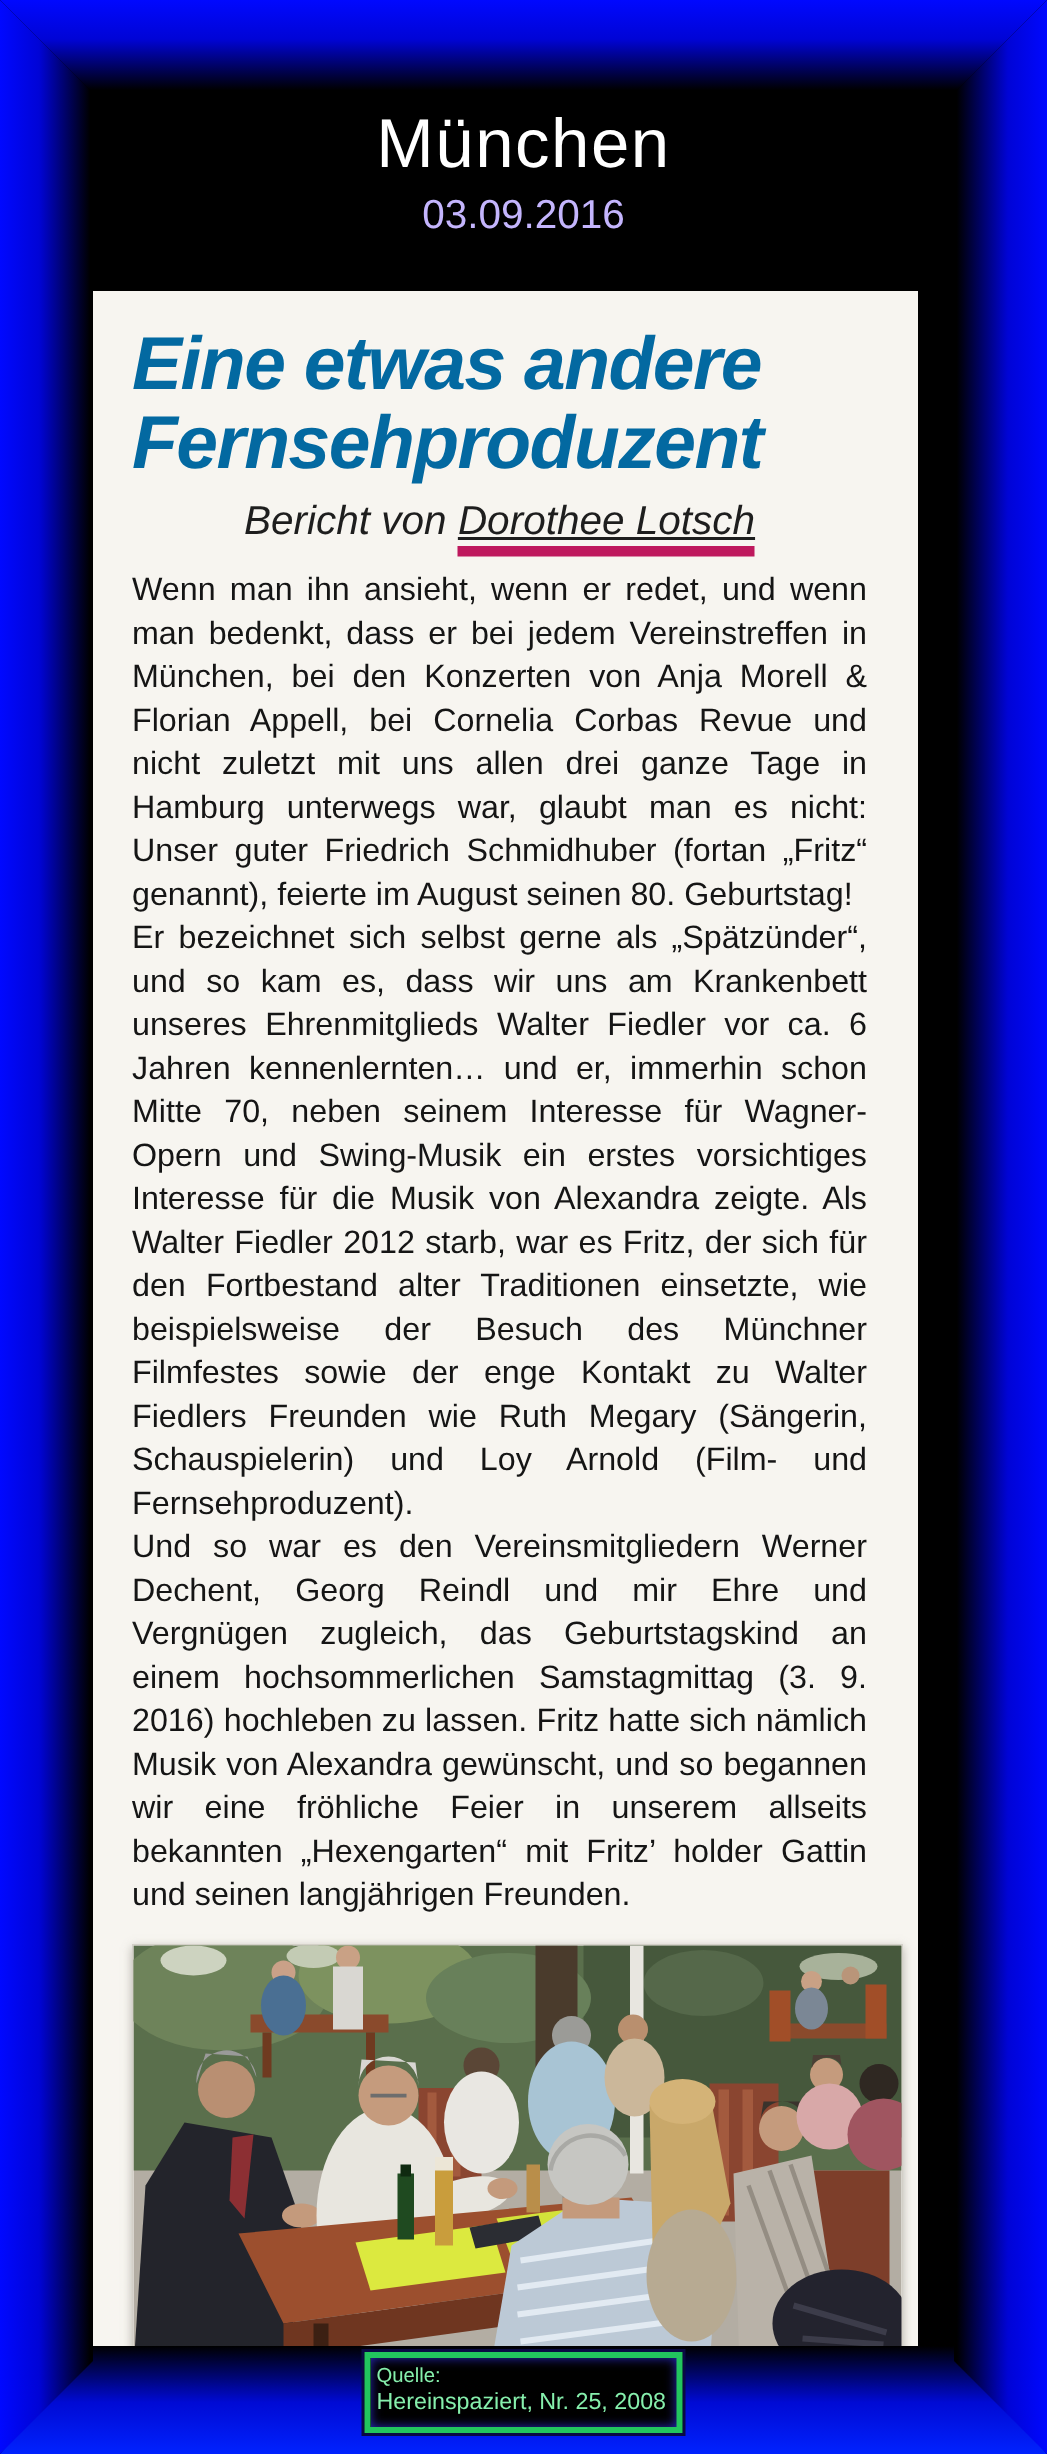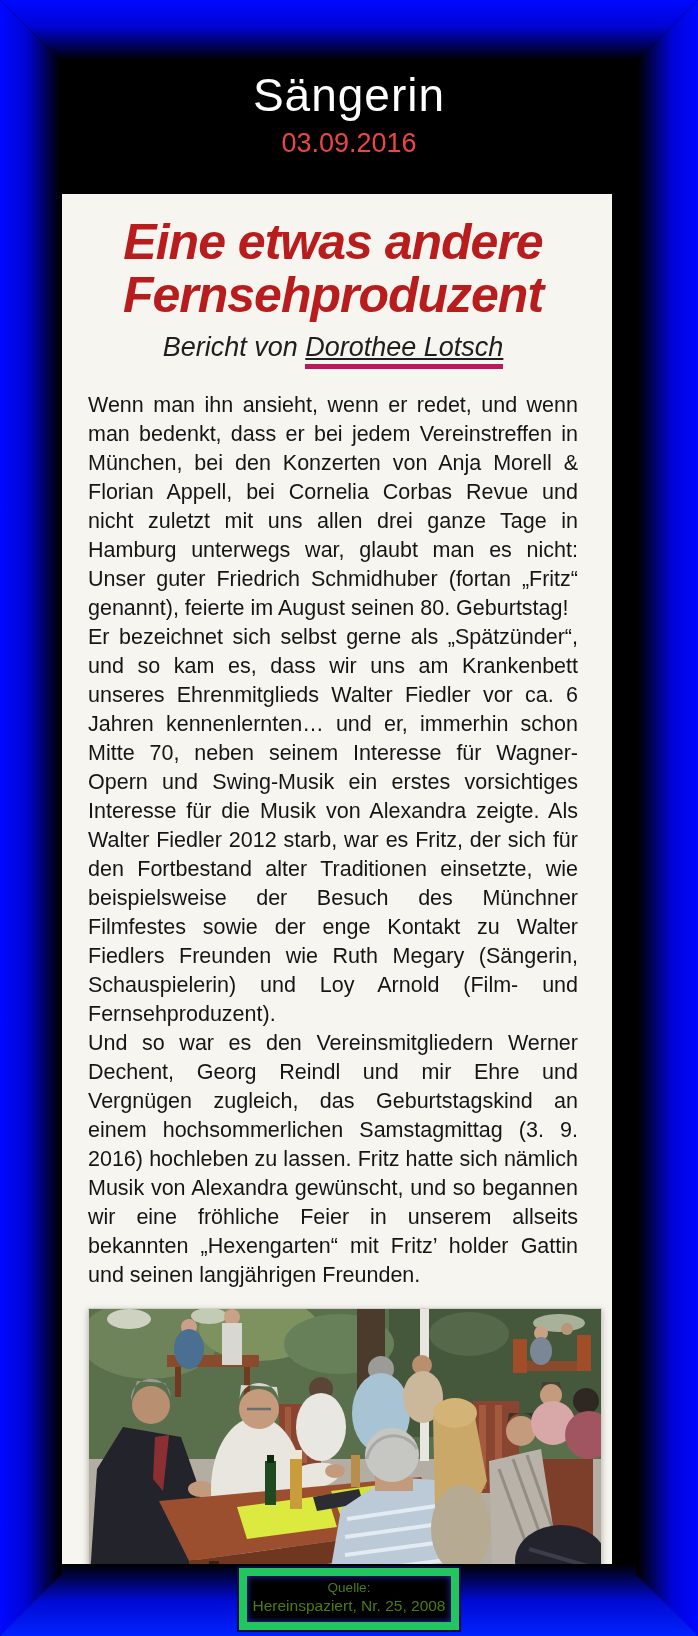--- a/index.html
+++ b/index.html
@@ -3,48 +3,48 @@
 <meta charset="utf-8">
 <style>
   html,body{margin:0;padding:0;background:#000;}
   .page{position:relative;width:698px;height:1636px;background:#000;overflow:hidden;
         font-family:"Liberation Sans",sans-serif;}
 
   
   .hdr-title{position:absolute;top:68px;left:0;width:100%;text-align:center;
              color:#fff;font-size:46px;letter-spacing:1px;}
   .hdr-date{position:absolute;top:128px;left:0;width:100%;text-align:center;
-            color:#ef4444;font-size:27px;}
+            color:#c4b5fd;font-size:27px;}
 
   
   .paper{position:absolute;left:62px;top:194px;width:550px;height:1370px;
          background:#f7f5f0;box-sizing:border-box;padding:18px 12px 0 26px;
          box-shadow:6px 6px 14px rgba(0,0,0,.55);}
   .text-col{padding-right:22px;}
   .kicker{margin-top:12px;text-align:center;font-size:28px;font-weight:bold;font-style:italic;
           color:#3f92cc;letter-spacing:.3px;}
-  .headline{text-align:center;font-size:50px;font-weight:bold;font-style:italic;
-            color:#b91c1c;line-height:1.06;margin-top:4px;letter-spacing:-1px;}
+  .headline{font-size:50px;font-weight:bold;font-style:italic;
+            color:#0369a1;line-height:1.06;margin-top:4px;letter-spacing:-1px;}
   .byline{text-align:center;font-size:27px;font-style:italic;color:#1e1e1e;margin-top:10px;}
   .byline-prefix{margin-right:.28em;}
   .byline-author{display:inline-block;text-decoration:underline;
-                 border-bottom:5px solid #be185d;padding-bottom:1px;line-height:1.15;}
-  .bodytext{margin-top:22px;font-size:21.5px;line-height:29px;text-align:justify;
+                 border-bottom:7px solid #be185d;padding-bottom:1px;line-height:1.15;}
+  .bodytext{margin-top:8px;font-size:21.5px;line-height:29px;text-align:justify;
             color:#151515;}
   .bodytext p{margin:0;}
 
   
   .photo-wrap{margin-top:18px;width:512px;height:282px;border:1px solid #d3d0c8;
               box-shadow:0 2px 6px rgba(120,115,105,.5);}
   .photo-wrap svg{display:block;width:100%;height:100%;}
 
   
   .source-box{position:absolute;left:50%;top:1568px;transform:translateX(-50%);
-              width:196px;z-index:9;background:#000;color:#4d7c0f;text-align:center;
-              border:8px solid #22c55e;box-shadow:0 0 0 2px #0a0a44, inset 0 0 7px #2a2ac0;
+              width:196px;z-index:9;background:#000;color:#86efac;text-align:left;
+              border:4px solid #22c55e;box-shadow:0 0 0 2px #0a0a44, inset 0 0 7px #2a2ac0;
               padding:4px 4px 7px;}
   .source-label{font-size:13.5px;}
   .source-value{font-size:15.5px;margin-top:2px;}
 
   
   .fr{position:absolute;z-index:7;pointer-events:none;}
   .fr-left{left:0;top:0;bottom:0;width:62px;
       background:linear-gradient(to right,#0008ff 0%,#0004d6 42%,#000 97%);
       clip-path:polygon(0 0,100% 62px,100% calc(100% - 62px),0 100%);}
   .fr-right{right:0;top:0;bottom:0;width:62px;
@@ -55,21 +55,21 @@
       clip-path:polygon(0 0,100% 0,calc(100% - 62px) 100%,62px 100%);}
   .fr-bottom{left:0;right:0;bottom:0;height:72px;z-index:6;
       background:linear-gradient(to top,#0022ff 0%,#000ad4 48%,#000 100%);
       clip-path:polygon(0 100%,100% 100%,calc(100% - 62px) 0,62px 0);}
 </style>
 </head>
 <body>
 
 <div class="page">
 
-  <div class="hdr-title">Sängerin</div>
+  <div class="hdr-title">München</div>
   <div class="hdr-date">03.09.2016</div>
 
   <div class="paper">
     <div class="text-col">
       <div class="headline">
         <div>Eine etwas andere</div>
         <div>Fernsehproduzent</div>
       </div>
       <div class="byline">
         <span class="byline-prefix">Bericht von</span><span class="byline-author">Dorothee Lotsch</span>

